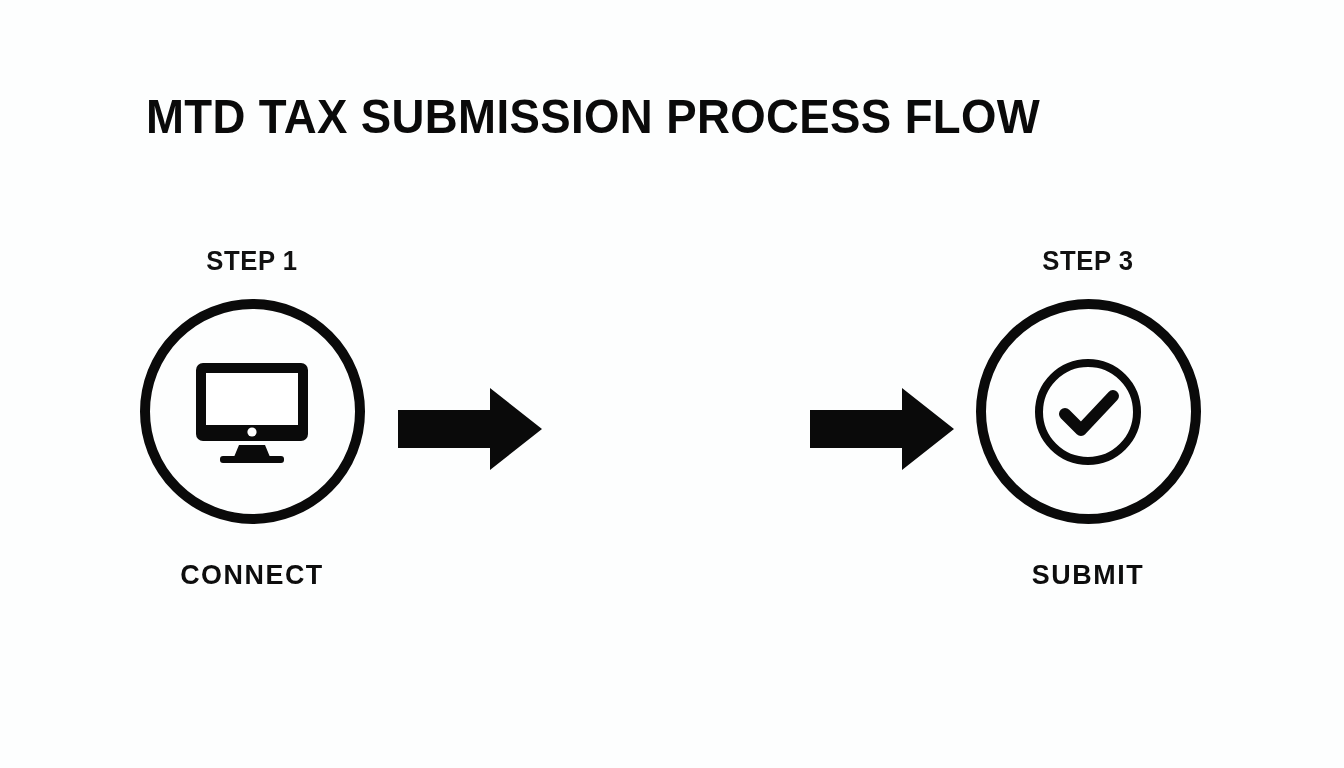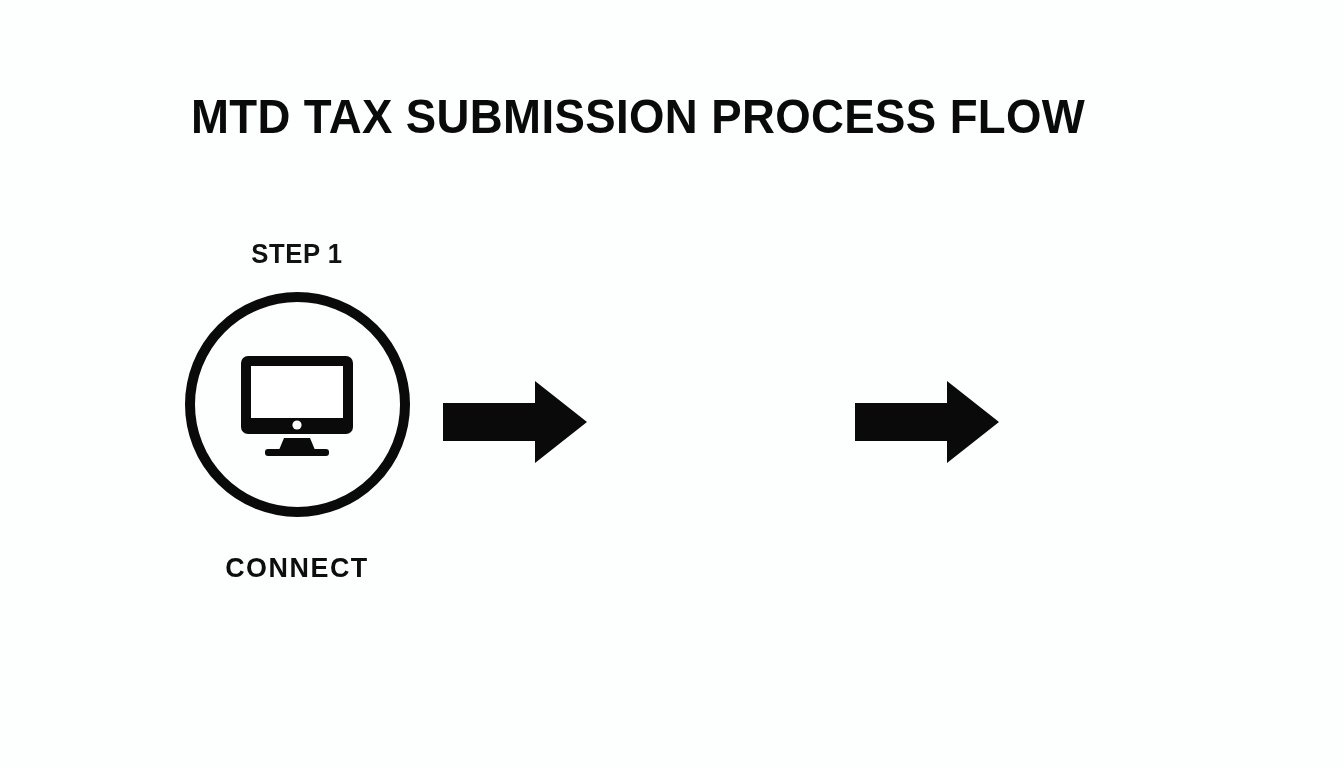--- a/index.html
+++ b/index.html
@@ -12,21 +12,20 @@
     height: 768px;
     background: #fdfefe;
     font-family: "Liberation Sans", sans-serif;
     overflow: hidden;
     position: relative;
   }
 
   #infographic {
     position: absolute;
     inset: 0;
-    margin-left: 45px;
   }
 
   
   .title {
     position: absolute;
     left: 146px;
     top: 92px;
     font-size: 49px;
     font-weight: 700;
     letter-spacing: 0.4px;
@@ -34,21 +33,21 @@
     line-height: 1;
     white-space: nowrap;
     transform: scaleX(0.93);
     transform-origin: left top;
   }
 
   
   .flow {
     position: absolute;
     left: 0;
-    top: 241px;
+    top: 248px;
     width: 1330px;
     height: 370px;
   }
 
   .step {
     position: absolute;
     top: 0;
     width: 320px;
     height: 370px;
     text-align: center;
@@ -145,15 +144,29 @@
 
 
     <div class="arrow arrow-2">
       <span>
         <svg width="144" height="82" viewBox="0 0 144 82" aria-hidden="true">
           <polygon points="0,22 92,22 92,0 144,41 92,82 92,60 0,60" fill="#0a0a0a"></polygon>
         </svg>
       </span>
     </div>
 
+    <div class="step step-3">
+      <div class="step-kicker">STEP 3</div>
+
+      <div class="circle">
+        <span>
+          <svg width="112" height="112" viewBox="0 0 112 112" aria-hidden="true">
+            <circle cx="56" cy="56" r="49" fill="none" stroke="#0a0a0a" stroke-width="8"></circle>
+            <path d="M33 58 L49 74 L81 40" fill="none" stroke="#0a0a0a" stroke-width="12" stroke-linecap="round" stroke-linejoin="round"></path>
+          </svg>
+        </span>
+      </div>
+
+      <div class="step-label">SUBMIT</div>
+    </div>
 
   </div>
 </div>
 
 </body></html>

